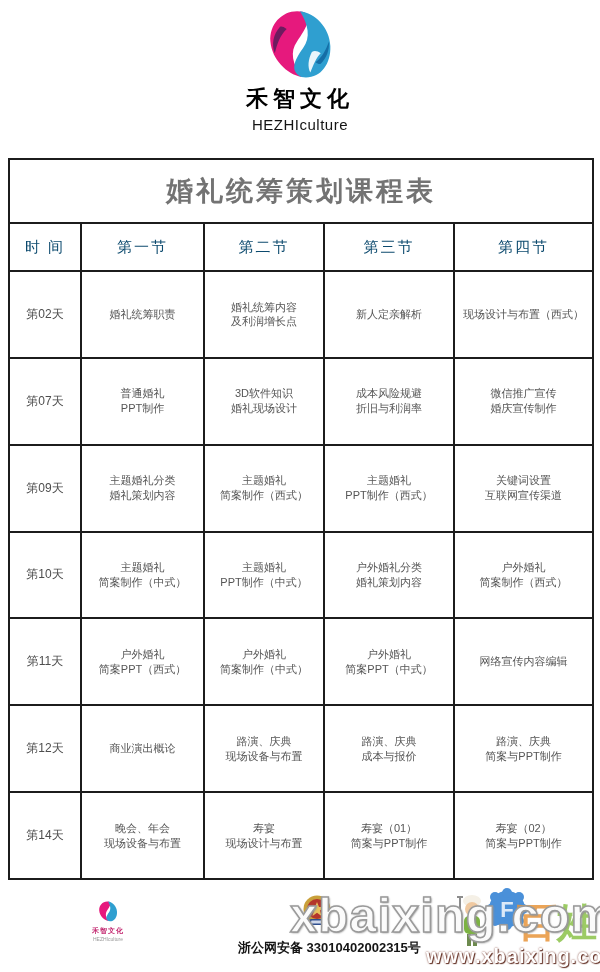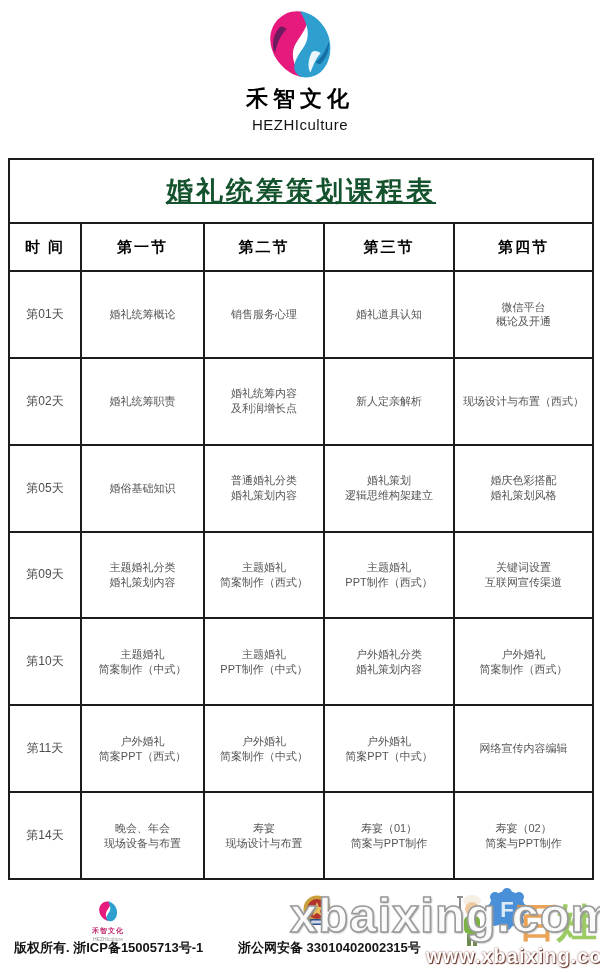--- a/index.html
+++ b/index.html
@@ -16,23 +16,23 @@
   table.schedule{
     position:absolute;left:8px;top:158px;width:584px;height:722px;
     border-collapse:collapse;table-layout:fixed;background:#fff;
   }
   table.schedule td,table.schedule th{
     border:2px solid #1c1c1c;text-align:center;vertical-align:middle;padding:1px 2px;
     overflow:hidden;
   }
   td.title-cell{
     font-family:"Liberation Serif",serif;font-size:27px;font-weight:bold;
-    color:#14532d;letter-spacing:3px;height:60px;text-decoration:underline;
+    color:#737373;letter-spacing:3px;height:60px;
   }
-  table.schedule th{font-size:15px;color:#000000;height:44px;letter-spacing:2px;font-weight:bold;}
+  table.schedule th{font-size:15px;color:#0c4a6e;height:44px;letter-spacing:2px;font-weight:normal;}
   td.day-cell{font-size:12px;color:#4d4d4d;}
   td.session-cell{font-size:11px;color:#555555;line-height:1.35;}
   
   .footer{position:absolute;left:0;top:895px;width:600px;height:77px;}
   .footer-brand{position:absolute;left:78px;top:5px;width:60px;text-align:center;}
   .footer-brand .fname{font-size:7px;color:#c2256e;font-weight:bold;letter-spacing:1px;}
   .footer-brand .fsub{font-size:5px;color:#9a9a9a;}
   .copyright{position:absolute;left:14px;top:44px;font-size:13px;font-weight:bold;color:#141414;}
   .badge{position:absolute;left:302px;top:0px;}
   .security{position:absolute;left:238px;top:44px;font-size:13px;font-weight:bold;color:#141414;}
@@ -81,40 +81,33 @@
     <tr>
       <td class="title-cell" colspan="5">婚礼统筹策划课程表</td>
     </tr>
     <tr>
       <th>时  间</th>
       <th>第一节</th>
       <th>第二节</th>
       <th>第三节</th>
       <th>第四节</th>
     </tr>
-  <tr>
-        <td class="day-cell">第01天</td>
-        <td class="session-cell">婚礼统筹概论</td>
-        <td class="session-cell">销售服务心理</td>
-        <td class="session-cell">婚礼道具认知</td>
-        <td class="session-cell">微信平台<br>概论及开通</td>
-      </tr>
       <tr>
         <td class="day-cell">第02天</td>
         <td class="session-cell">婚礼统筹职责</td>
         <td class="session-cell">婚礼统筹内容<br>及利润增长点</td>
         <td class="session-cell">新人定亲解析</td>
         <td class="session-cell">现场设计与布置（西式）</td>
       </tr>
       <tr>
-        <td class="day-cell">第05天</td>
-        <td class="session-cell">婚俗基础知识</td>
-        <td class="session-cell">普通婚礼分类<br>婚礼策划内容</td>
-        <td class="session-cell">婚礼策划<br>逻辑思维构架建立</td>
-        <td class="session-cell">婚庆色彩搭配<br>婚礼策划风格</td>
+        <td class="day-cell">第07天</td>
+        <td class="session-cell">普通婚礼<br>PPT制作</td>
+        <td class="session-cell">3D软件知识<br>婚礼现场设计</td>
+        <td class="session-cell">成本风险规避<br>折旧与利润率</td>
+        <td class="session-cell">微信推广宣传<br>婚庆宣传制作</td>
       </tr>
       <tr>
         <td class="day-cell">第09天</td>
         <td class="session-cell">主题婚礼分类<br>婚礼策划内容</td>
         <td class="session-cell">主题婚礼<br>简案制作（西式）</td>
         <td class="session-cell">主题婚礼<br>PPT制作（西式）</td>
         <td class="session-cell">关键词设置<br>互联网宣传渠道</td>
       </tr>
       <tr>
         <td class="day-cell">第10天</td>
@@ -124,39 +117,45 @@
         <td class="session-cell">户外婚礼<br>简案制作（西式）</td>
       </tr>
       <tr>
         <td class="day-cell">第11天</td>
         <td class="session-cell">户外婚礼<br>简案PPT（西式）</td>
         <td class="session-cell">户外婚礼<br>简案制作（中式）</td>
         <td class="session-cell">户外婚礼<br>简案PPT（中式）</td>
         <td class="session-cell">网络宣传内容编辑</td>
       </tr>
       <tr>
+        <td class="day-cell">第12天</td>
+        <td class="session-cell">商业演出概论</td>
+        <td class="session-cell">路演、庆典<br>现场设备与布置</td>
+        <td class="session-cell">路演、庆典<br>成本与报价</td>
+        <td class="session-cell">路演、庆典<br>简案与PPT制作</td>
+      </tr>
+      <tr>
         <td class="day-cell">第14天</td>
         <td class="session-cell">晚会、年会<br>现场设备与布置</td>
         <td class="session-cell">寿宴<br>现场设计与布置</td>
         <td class="session-cell">寿宴（01）<br>简案与PPT制作</td>
         <td class="session-cell">寿宴（02）<br>简案与PPT制作</td>
       </tr>
     </tbody>
 </table>
 
 <div class="footer">
   <div class="footer-brand">
     <svg width="22" height="22" viewBox="0 0 100 100">
       <path d="M55,8 C30,2 8,22 10,48 C12,72 32,92 52,96 C40,78 36,62 46,48 C58,30 68,14 55,8 Z" fill="#e6197d"></path>
       <path d="M52,96 C76,100 92,80 91,54 C90,29 70,9 50,7 C61,25 65,42 54,57 C42,74 36,88 52,96 Z" fill="#2f9fd0"></path>
     </svg>
     <div class="fname">禾智文化</div>
     <div class="fsub">HEZHIculture</div>
   </div>
-  <div class="copyright">版权所有. 浙ICP备15005713号-1</div>
 
   <svg class="badge" width="30" height="34" viewBox="0 0 30 34">
     <ellipse cx="15" cy="14" rx="13.5" ry="13.5" fill="#c9a03a"></ellipse>
     <ellipse cx="15" cy="14" rx="10" ry="10" fill="#b3342b"></ellipse>
     <path d="M15,7 L17,12 L22,12 L18,15.5 L19.5,21 L15,17.8 L10.5,21 L12,15.5 L8,12 L13,12 Z" fill="#e9c25c"></path>
     <rect x="7" y="24" width="16" height="6" rx="2" fill="#2e4f8f"></rect>
     <rect x="9" y="25.5" width="12" height="3" rx="1" fill="#cfd8ea"></rect>
   </svg>
   <div class="security">浙公网安备 33010402002315号</div>
 

